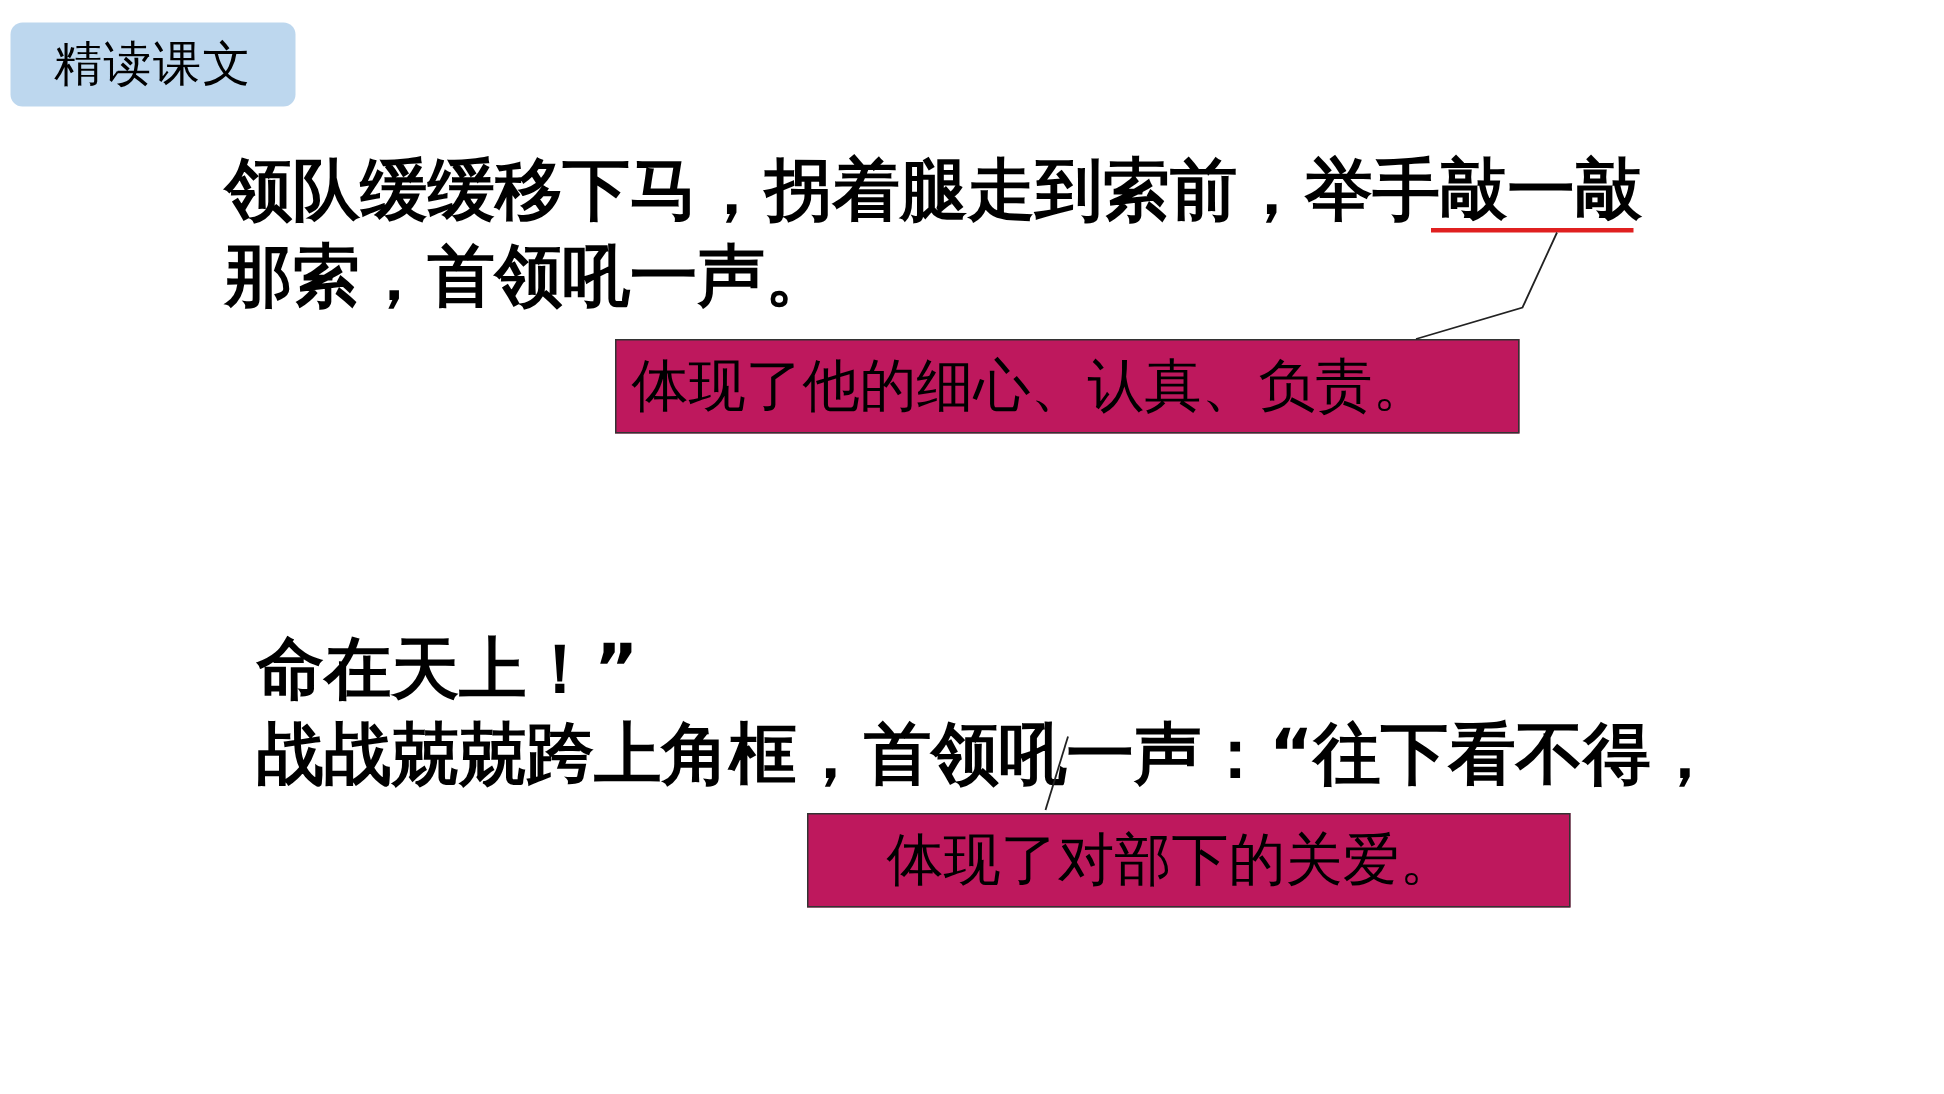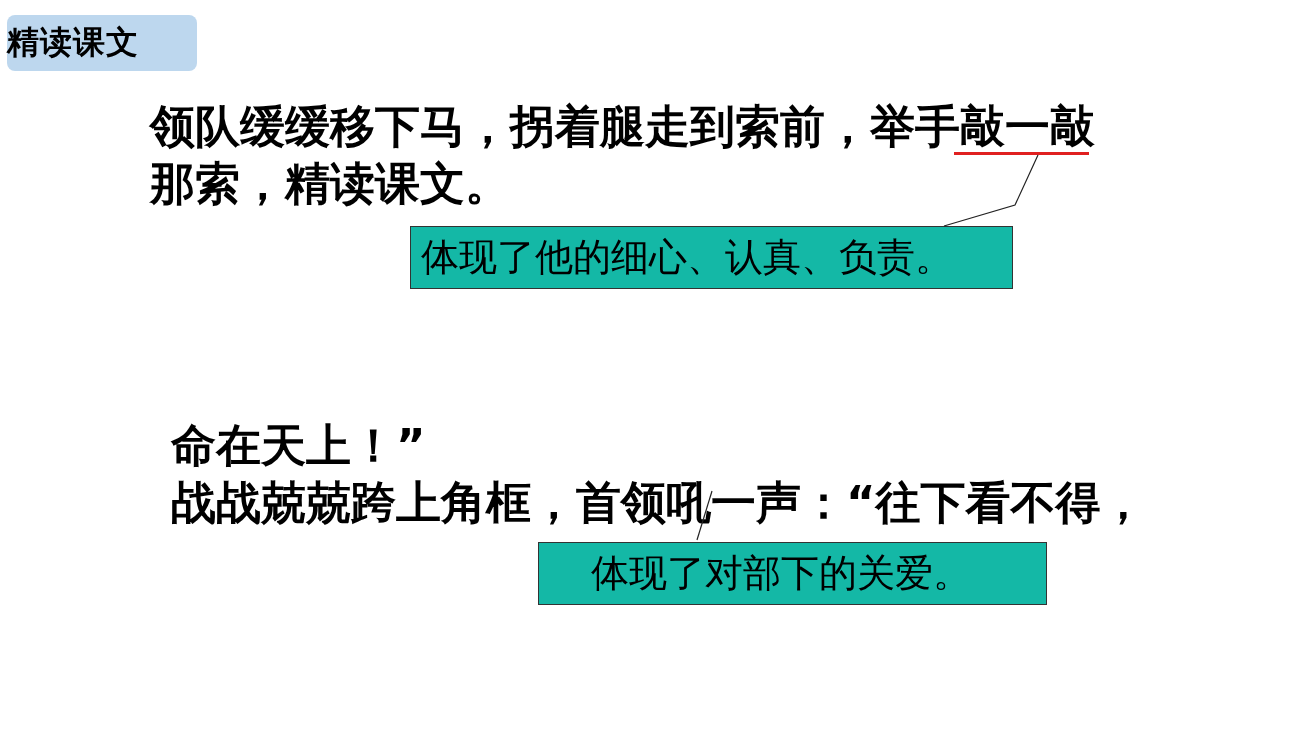--- a/index.html
+++ b/index.html
@@ -19,22 +19,23 @@
       position: absolute;
       left: 7px;
       top: 15px;
       width: 190px;
       height: 56px;
       background: #bdd7ee;
       border-radius: 8px;
       box-sizing: border-box;
       display: flex;
       align-items: center;
+      justify-content: center;
       font-size: 32px;
-      font-weight: bold;
+      font-weight: normal;
       letter-spacing: 1px;
     }
     .passage {
       position: absolute;
       font-size: 45px;
       font-weight: bold;
       line-height: 57px;
       white-space: nowrap;
       letter-spacing: 0px;
     }
@@ -47,21 +48,21 @@
       content: "";
       position: absolute;
       left: -6px;
       right: 6px;
       bottom: -2px;
       height: 3px;
       background: #e02020;
     }
     .note {
       position: absolute;
-      background: #14b8a6;
+      background: #be185d;
       border: 1px solid #333;
       box-sizing: border-box;
       font-size: 38px;
       line-height: 60px;
       white-space: nowrap;
     }
     .n1 {
       left: 410px; top: 226px; width: 603px; height: 63px;
       padding-left: 10px;
     }
@@ -78,21 +79,21 @@
   </style>
 </head>
 <body>
 
 <div class="badge">
   <span>精读课文</span>
 </div>
 
 <div class="passage p1">
   <div><span>领队缓缓移下马，拐着腿走到索前，举手</span><span class="underline">敲一敲</span></div>
-  <div>那索，精读课文。</div>
+  <div>那索，首领吼一声。</div>
 </div>
 
 <div class="note n1">
   <span>体现了他的细心、认真、负责。</span>
 </div>
 
 <div class="passage p2">
   <div>命在天上！”</div>
   <div>战战兢兢跨上角框，首领吼一声：“往下看不得，</div>
 </div>

